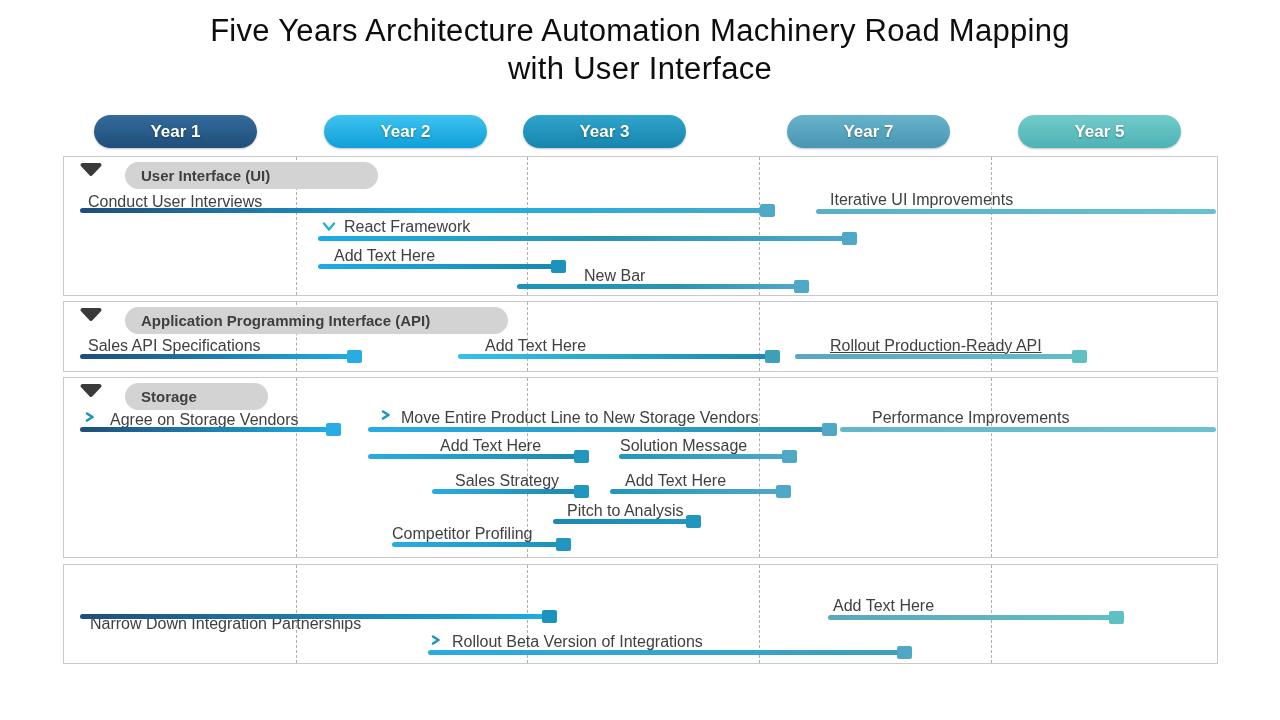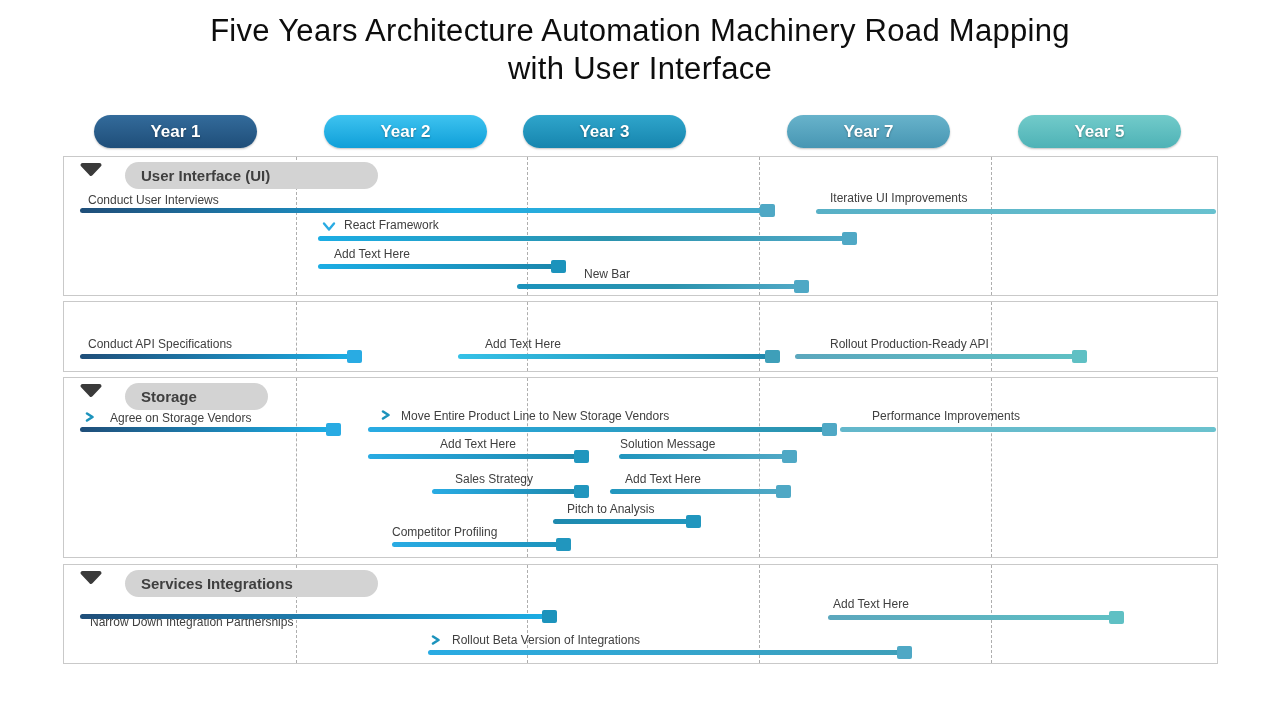--- a/index.html
+++ b/index.html
@@ -8,21 +8,21 @@
   .title{position:absolute;top:12px;left:0;width:100%;text-align:center;
          font-size:31px;line-height:38px;color:#0d0d0d;font-weight:400;letter-spacing:.3px;}
   .year-pill{position:absolute;top:115px;width:163px;height:33px;border-radius:17px;
          color:#fff;font-weight:700;font-size:17px;text-align:center;line-height:33px;
          text-shadow:0 1px 2px rgba(0,0,0,.35);box-shadow:0 1px 2px rgba(0,0,0,.25);}
   .lane{position:absolute;left:63px;width:1155px;border:1px solid #c9c9c9;background:#fff;box-sizing:border-box;}
   .gridline{position:absolute;top:0;bottom:0;width:0;border-left:1px dashed #aeaeae;}
   .lane-header{position:absolute;left:15px;top:5px;display:flex;align-items:flex-start;gap:22px;z-index:3;}
   .lane-pill{background:#d3d3d3;border-radius:15px;height:27px;line-height:27px;
          padding:0 16px;font-weight:700;font-size:15px;color:#3f3f3f;white-space:nowrap;box-sizing:border-box;}
-  .bar-label{position:absolute;font-size:12px;color:#404040;white-space:nowrap;z-index:2;}
+  .bar-label{position:absolute;font-size:16px;color:#404040;white-space:nowrap;z-index:2;}
   .bar-track{position:absolute;height:5px;border-radius:3px;z-index:2;}
   .bar-marker{position:absolute;width:15px;height:13px;border-radius:2px;z-index:2;}
   .chevron{position:absolute;z-index:2;line-height:0;}
   .arrow-icon{line-height:0;}
   .footer{position:absolute;left:0;width:100%;top:686px;text-align:center;font-size:15px;
          color:#ababab;letter-spacing:.3px;}
 </style>
 </head>
 <body>
 
@@ -66,28 +66,34 @@
       <div class="bar-track" style="left: 318px; top: 264px; width: 236px; background: linear-gradient(90deg, rgb(28, 173, 228), rgb(27, 135, 173));"></div>
       <div class="bar-marker" style="left: 551px; top: 260px; background: rgb(28, 147, 188);"></div>
       <div class="bar-label" style="left: 584px; top: 267px;">New Bar</div>
       <div class="bar-track" style="left: 517px; top: 284px; width: 280px; background: linear-gradient(90deg, rgb(28, 147, 188), rgb(43, 147, 174) 55%, rgb(79, 168, 197));"></div>
       <div class="bar-marker" style="left: 794px; top: 280px; background: rgb(79, 168, 197);"></div>
       <div class="lane" style="top: 301px; height: 71px;">
         <div class="gridline" style="left: 232px;"></div>
         <div class="gridline" style="left: 463px;"></div>
         <div class="gridline" style="left: 695px;"></div>
         <div class="gridline" style="left: 927px;"></div>
+        <div class="lane-header">
+          <div class="arrow-icon"><svg width="24" height="15" viewBox="0 0 24 15">
+              <path d="M3.5 3 L20.5 3 L12 12 Z" fill="#3a3a3a" stroke="#3a3a3a" stroke-width="4" stroke-linejoin="round"></path>
+            </svg></div>
+          <div class="lane-pill" style="width: 383px;">Application Programming Interface (API)</div>
+        </div>
       </div>
-      <div class="bar-label" style="left: 88px; top: 337px;">Conduct API Specifications</div>
+      <div class="bar-label" style="left: 88px; top: 337px;">Sales API Specifications</div>
       <div class="bar-track" style="left: 80px; top: 354px; width: 270px; background: linear-gradient(90deg, rgb(31, 78, 121), rgb(28, 173, 228));"></div>
       <div class="bar-marker" style="left: 347px; top: 350px; background: rgb(41, 171, 227);"></div>
       <div class="bar-label" style="left: 485px; top: 337px;">Add Text Here</div>
       <div class="bar-track" style="left: 458px; top: 354px; width: 310px; background: linear-gradient(90deg, rgb(53, 193, 231), rgb(30, 137, 174));"></div>
       <div class="bar-marker" style="left: 765px; top: 350px; background: rgb(62, 159, 185);"></div>
-      <div class="bar-label" style="left: 830px; top: 337px;">Rollout Production-Ready API</div>
+      <div class="bar-label" style="left: 830px; top: 337px; text-decoration: underline;">Rollout Production-Ready API</div>
       <div class="bar-track" style="left: 795px; top: 354px; width: 280px; background: linear-gradient(90deg, rgb(91, 167, 189), rgb(95, 192, 196));"></div>
       <div class="bar-marker" style="left: 1072px; top: 350px; background: rgb(95, 192, 196);"></div>
       <div class="lane" style="top: 377px; height: 181px;">
         <div class="gridline" style="left: 232px;"></div>
         <div class="gridline" style="left: 463px;"></div>
         <div class="gridline" style="left: 695px;"></div>
         <div class="gridline" style="left: 927px;"></div>
         <div class="lane-header">
           <div class="arrow-icon"><svg width="24" height="15" viewBox="0 0 24 15">
               <path d="M3.5 3 L20.5 3 L12 12 Z" fill="#3a3a3a" stroke="#3a3a3a" stroke-width="4" stroke-linejoin="round"></path>
@@ -125,26 +131,20 @@
       <div class="bar-track" style="left: 553px; top: 519px; width: 136px; background: linear-gradient(90deg, rgb(30, 137, 174), rgb(33, 150, 190));"></div>
       <div class="bar-marker" style="left: 686px; top: 515px; background: rgb(33, 150, 190);"></div>
       <div class="bar-label" style="left: 392px; top: 525px;">Competitor Profiling</div>
       <div class="bar-track" style="left: 392px; top: 542px; width: 167px; background: linear-gradient(90deg, rgb(41, 171, 227), rgb(28, 147, 188));"></div>
       <div class="bar-marker" style="left: 556px; top: 538px; background: rgb(33, 150, 190);"></div>
       <div class="lane" style="top: 564px; height: 100px;">
         <div class="gridline" style="left: 232px;"></div>
         <div class="gridline" style="left: 463px;"></div>
         <div class="gridline" style="left: 695px;"></div>
         <div class="gridline" style="left: 927px;"></div>
-        <div class="lane-header">
-          <div class="arrow-icon"><svg width="24" height="15" viewBox="0 0 24 15">
-              <path d="M3.5 3 L20.5 3 L12 12 Z" fill="#3a3a3a" stroke="#3a3a3a" stroke-width="4" stroke-linejoin="round"></path>
-            </svg></div>
-          <div class="lane-pill" style="width: 253px;">Services Integrations</div>
-        </div>
       </div>
       <div class="bar-label" style="left: 90px; top: 615px;">Narrow Down Integration Partnerships</div>
       <div class="bar-track" style="left: 80px; top: 614px; width: 465px; background: linear-gradient(90deg, rgb(31, 78, 121), rgb(28, 173, 228));"></div>
       <div class="bar-marker" style="left: 542px; top: 610px; background: rgb(28, 147, 188);"></div>
       <div class="bar-label" style="left: 833px; top: 597px;">Add Text Here</div>
       <div class="bar-track" style="left: 828px; top: 615px; width: 284px; background: linear-gradient(90deg, rgb(91, 167, 189), rgb(95, 192, 196));"></div>
       <div class="bar-marker" style="left: 1109px; top: 611px; background: rgb(95, 192, 196);"></div>
       <div class="chevron" style="left: 430px; top: 634px;"><svg width="11" height="12" viewBox="0 0 11 12">
           <polyline points="3,2.5 8.5,6 3,9.5" fill="none" stroke="#1c93bc" stroke-width="2.6" stroke-linecap="round" stroke-linejoin="round"></polyline>
         </svg></div>

